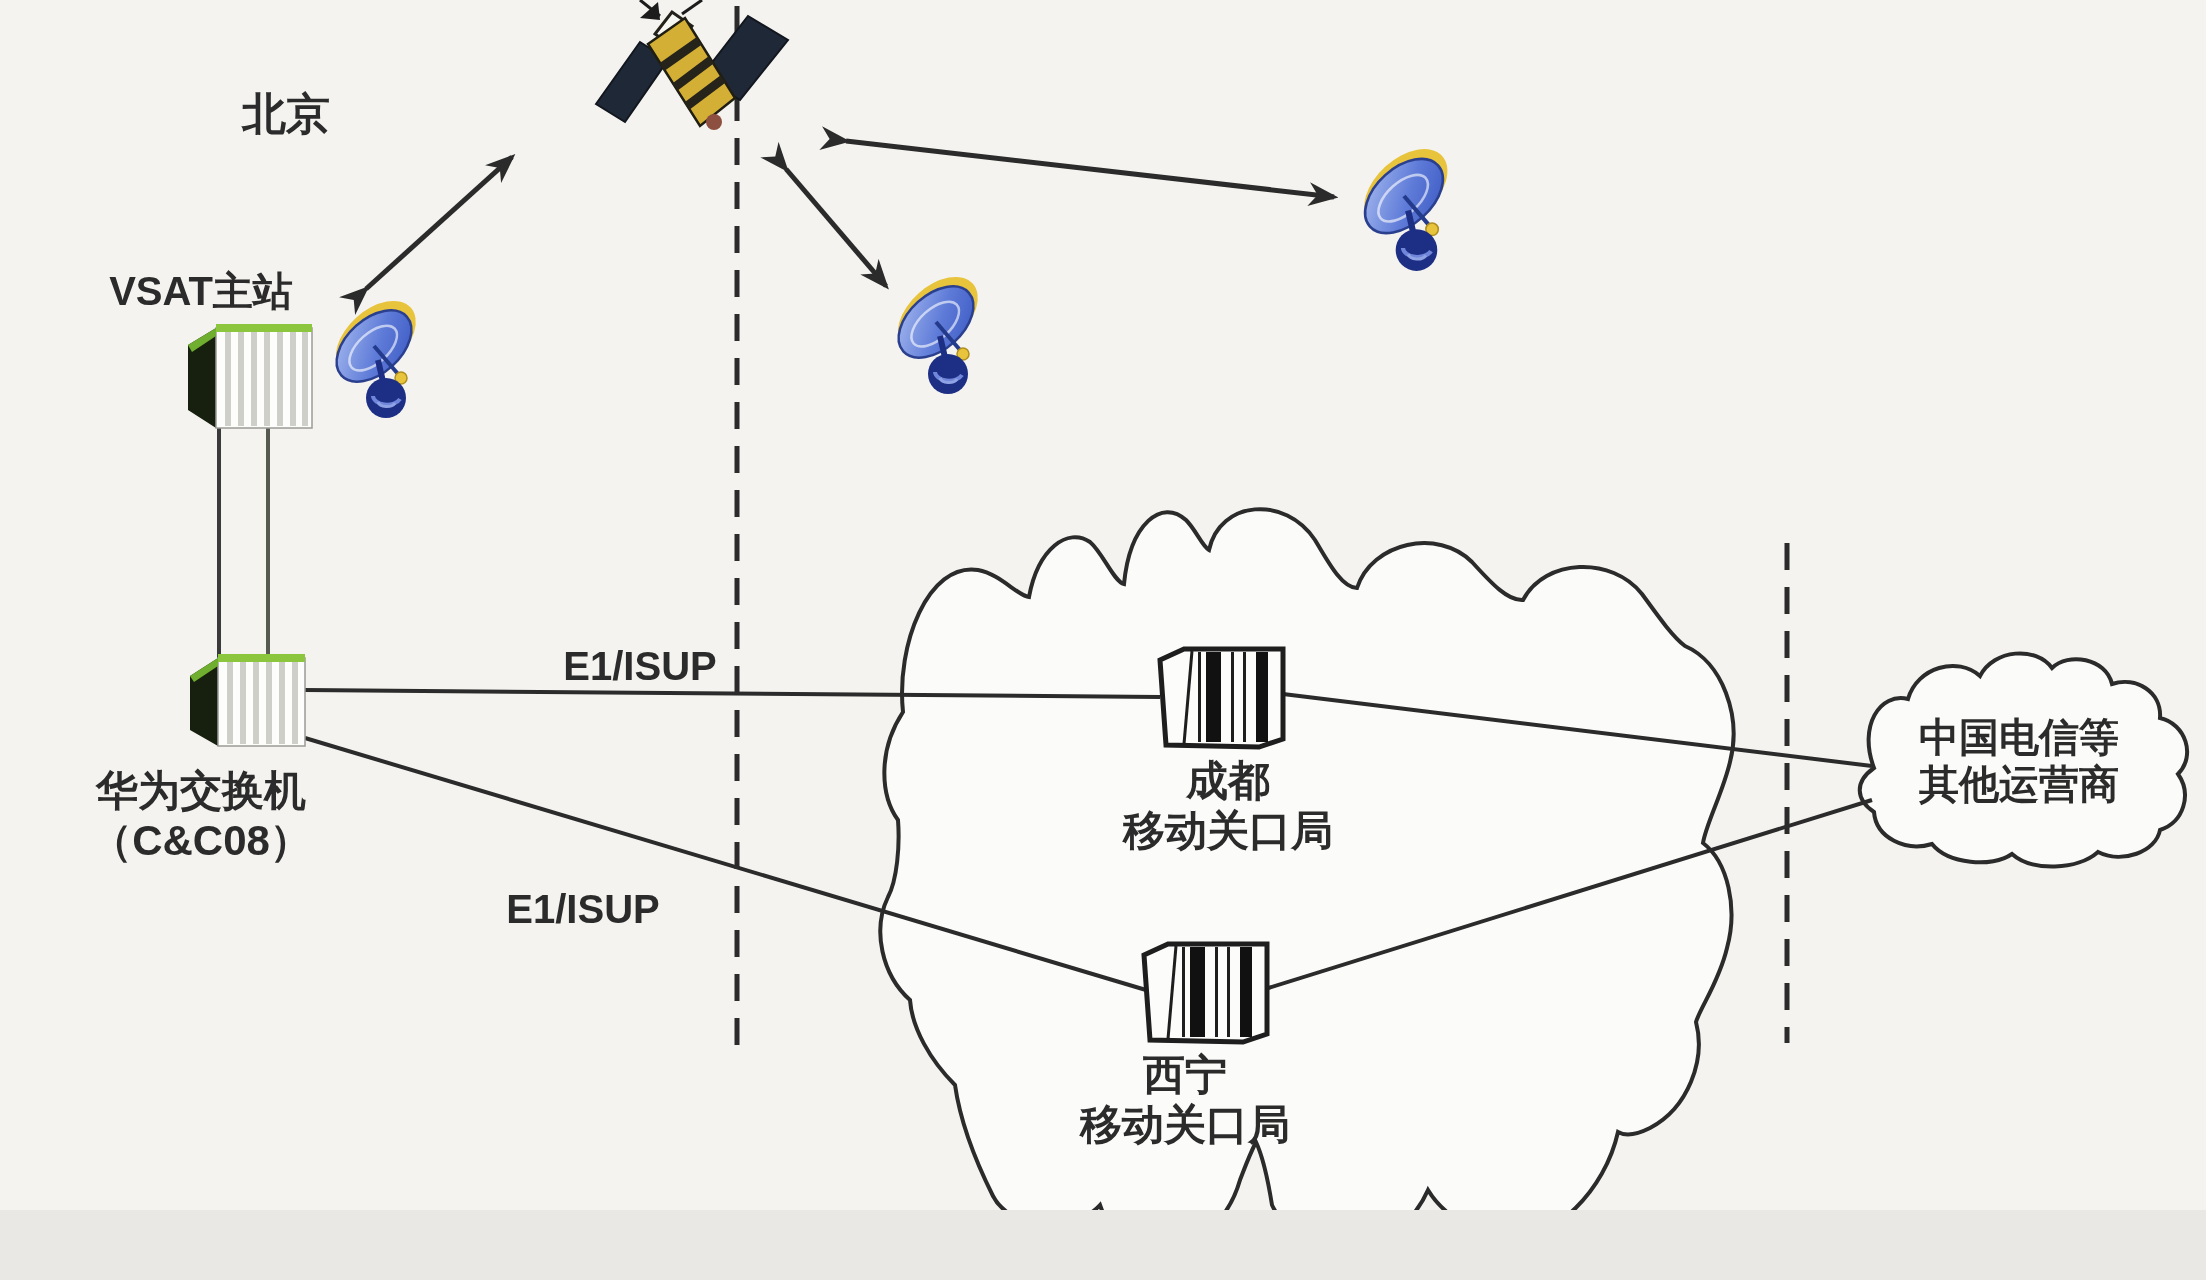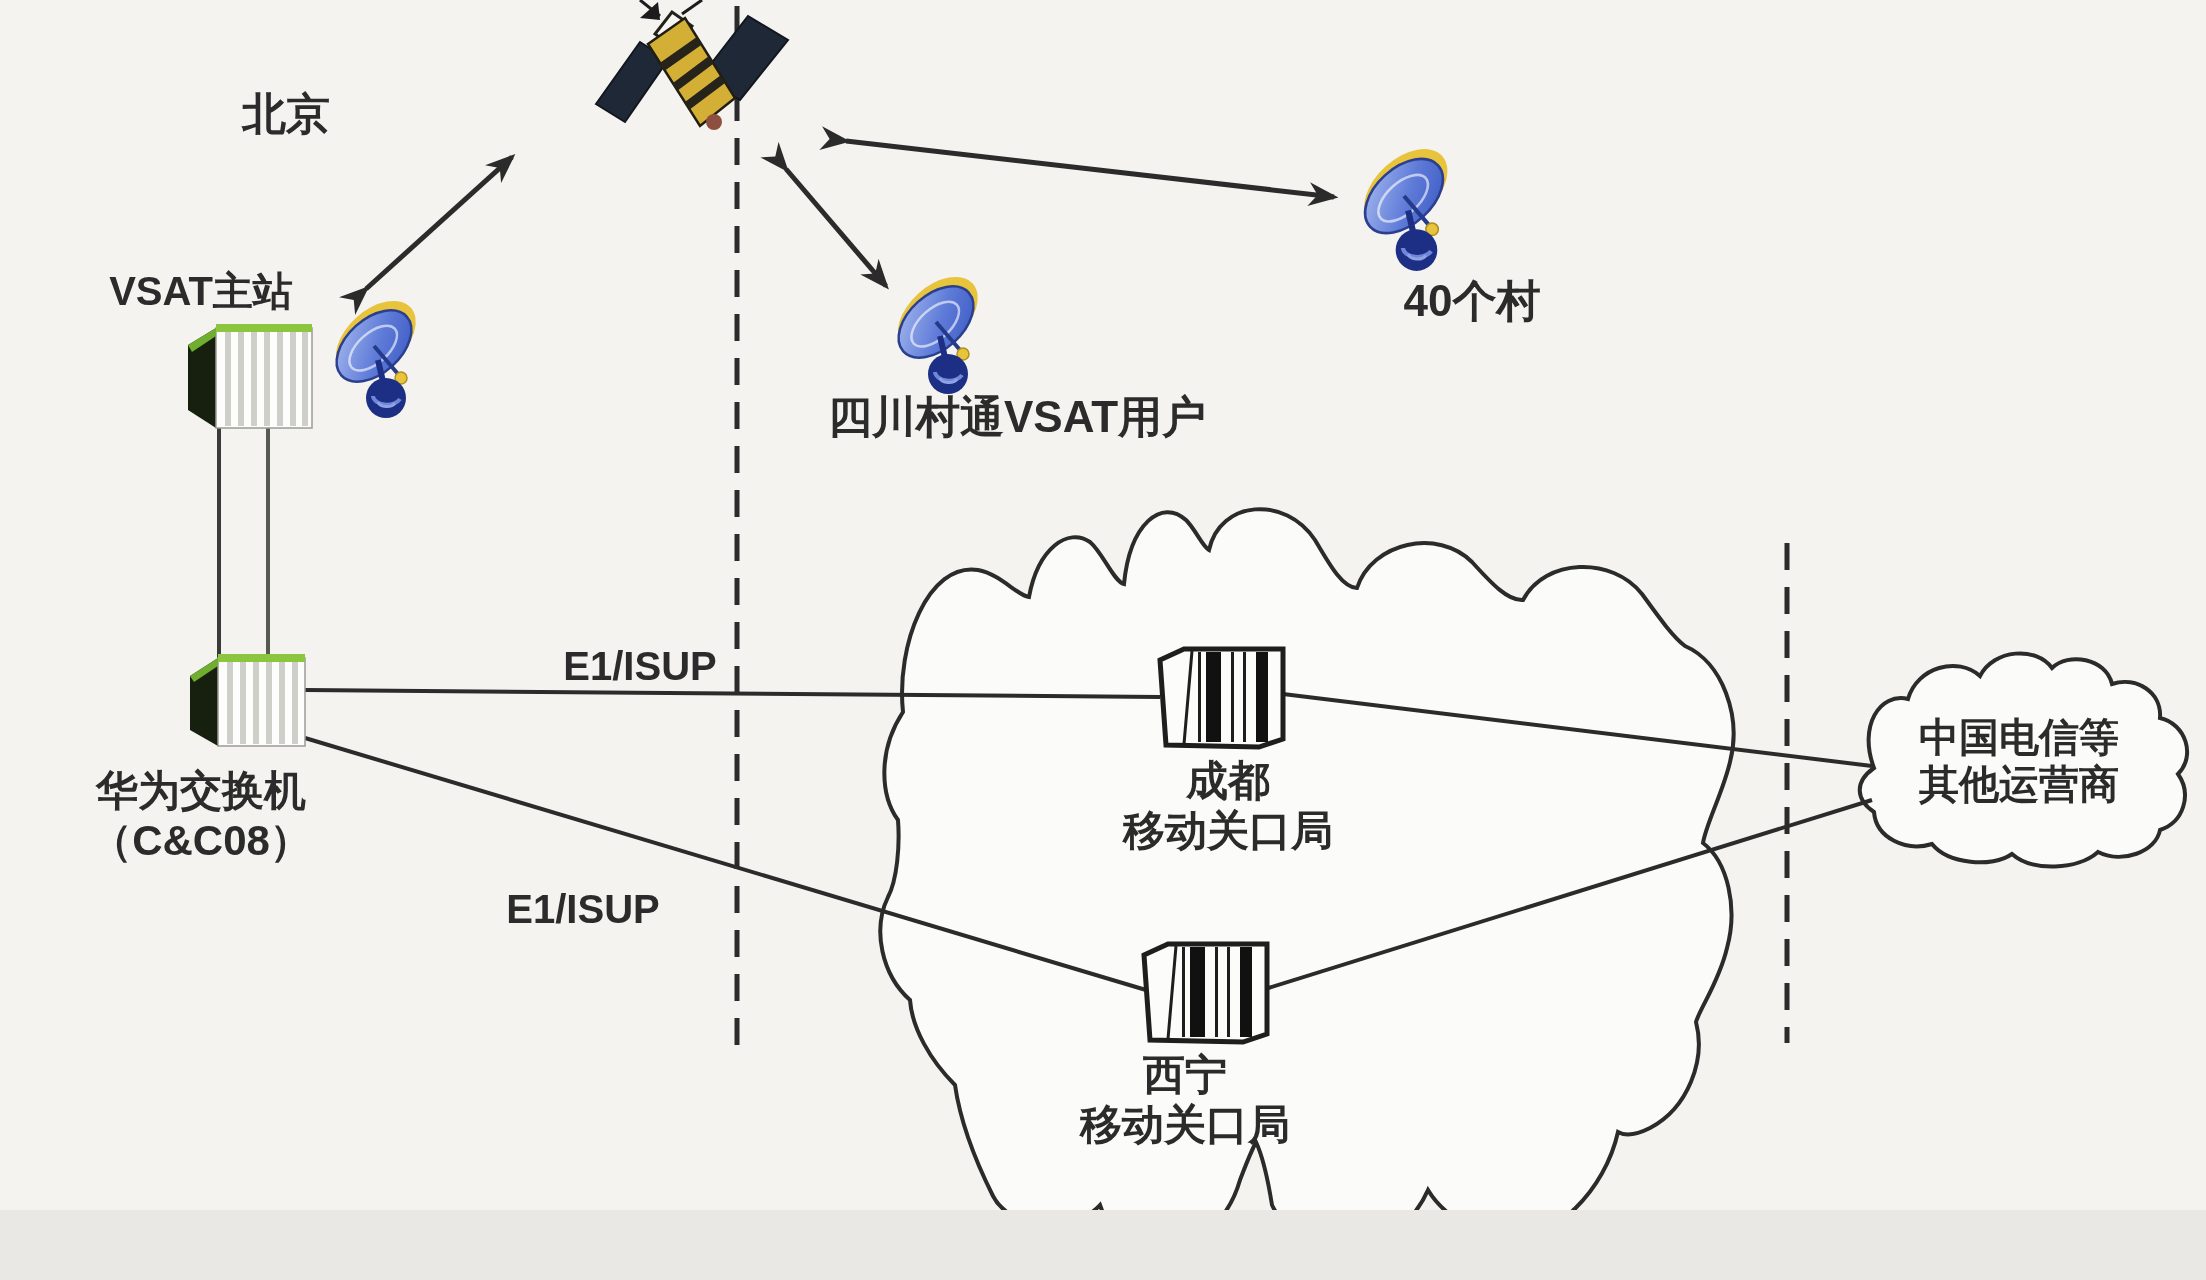--- a/index.html
+++ b/index.html
@@ -152,25 +152,23 @@
 <div class="lbl ctr" style="left:201px;top:766px;font-size:42px;">
   <span class="l1">华为交换机</span>
   <span class="l2">（C&amp;C08）</span>
 </div>
 
 <div class="lbl ctr" style="left:640px;top:643px;font-size:40px;">E1/ISUP</div>
 
 <div class="lbl ctr" style="left:583px;top:886px;font-size:40px;">E1/ISUP</div>
 
 <div class="lbl ctr" style="left:1017px;top:391px;font-size:44px;">
-  <span class="l1">四川村通VSAT用户</span>
 </div>
 
 <div class="lbl ctr" style="left:1472px;top:275px;font-size:44px;">
-  <span class="l2">40个村</span>
 </div>
 
 <div class="lbl ctr" style="left:1228px;top:756px;font-size:42px;">
   <span class="l1">成都</span>
   <span class="l2">移动关口局</span>
 </div>
 
 <div class="lbl ctr" style="left:1185px;top:1050px;font-size:42px;">
   <span class="l1">西宁</span>
   <span class="l2">移动关口局</span>

